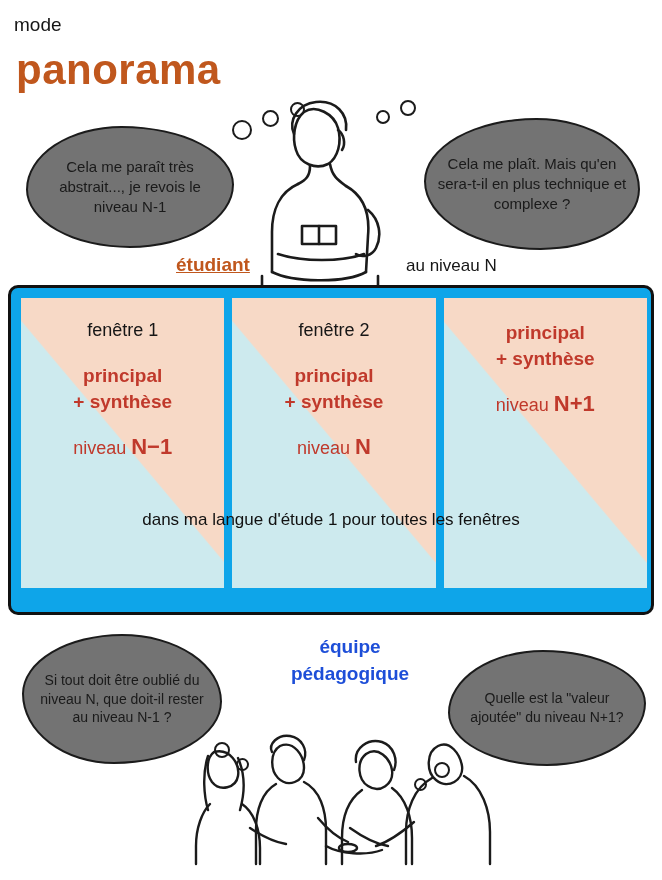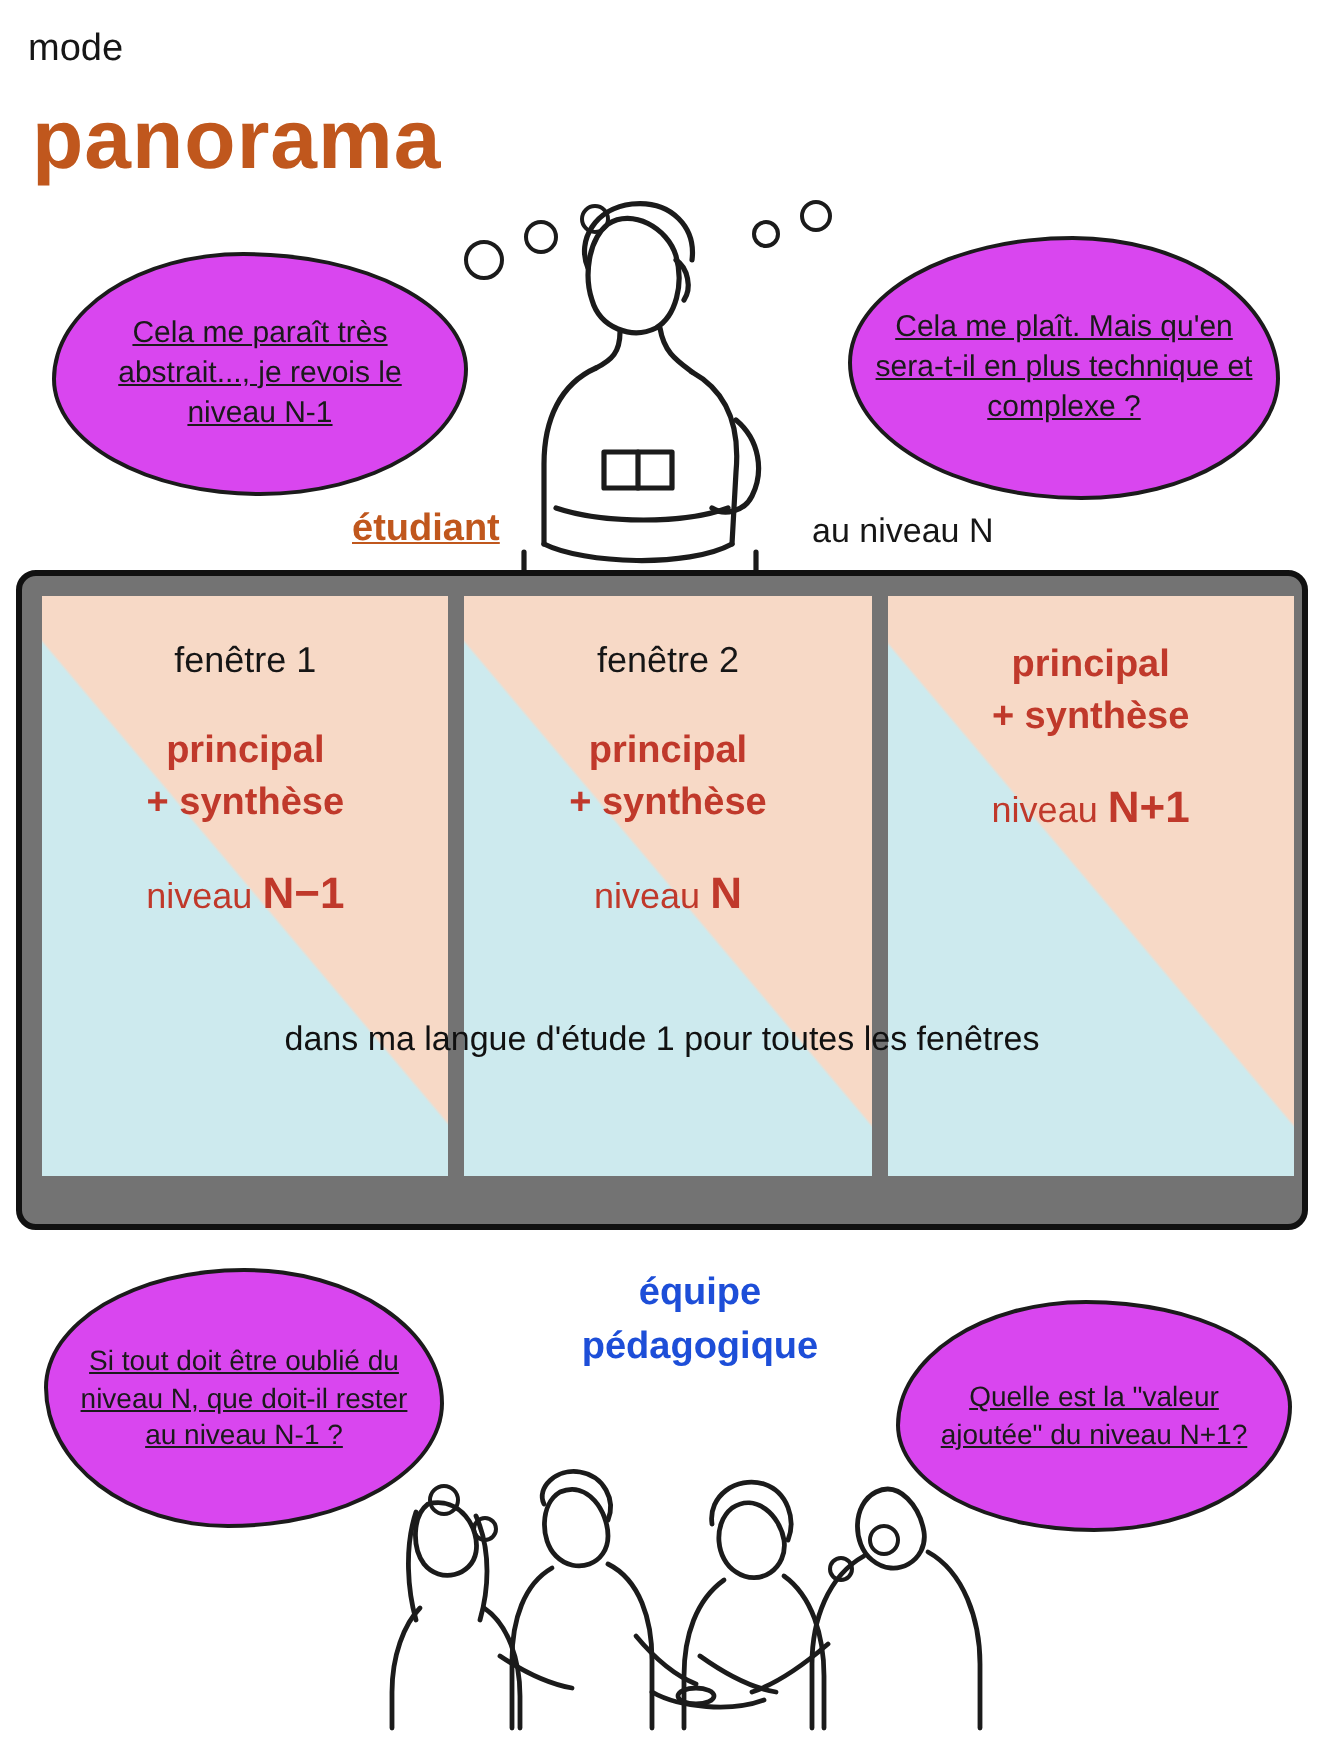--- a/index.html
+++ b/index.html
@@ -31,28 +31,27 @@
     font-size: 42px;
     font-weight: bold;
     color: #c0571d;
     letter-spacing: 0.5px;
   }
 
   
   .bubble {
     position: absolute;
     border: 2.5px solid #1b1b1b;
-    background: #d946ef;
+    background: #737373;
     text-align: center;
     display: flex;
     align-items: center;
     justify-content: center;
     box-sizing: border-box;
     line-height: 1.35;
-    text-decoration: underline;
   }
   .bubble-text {
     padding: 4px 10px;
     display: block;
   }
 
   
   .cloud {
     border-radius: 46% 54% 50% 50% / 52% 48% 52% 48%;
   }
@@ -141,21 +140,21 @@
   
   .panel {
     position: absolute;
     left: 8px;
     top: 285px;
     width: 646px;
     height: 330px;
     border: 3px solid #111111;
     border-radius: 10px;
     box-sizing: border-box;
-    background: #737373;
+    background: #0ea5e9;
     overflow: hidden;
   }
   .windows-row {
     position: absolute;
     left: 10px;
     top: 10px;
     width: 626px;
     height: 290px;
     display: flex;
     gap: 8px;

